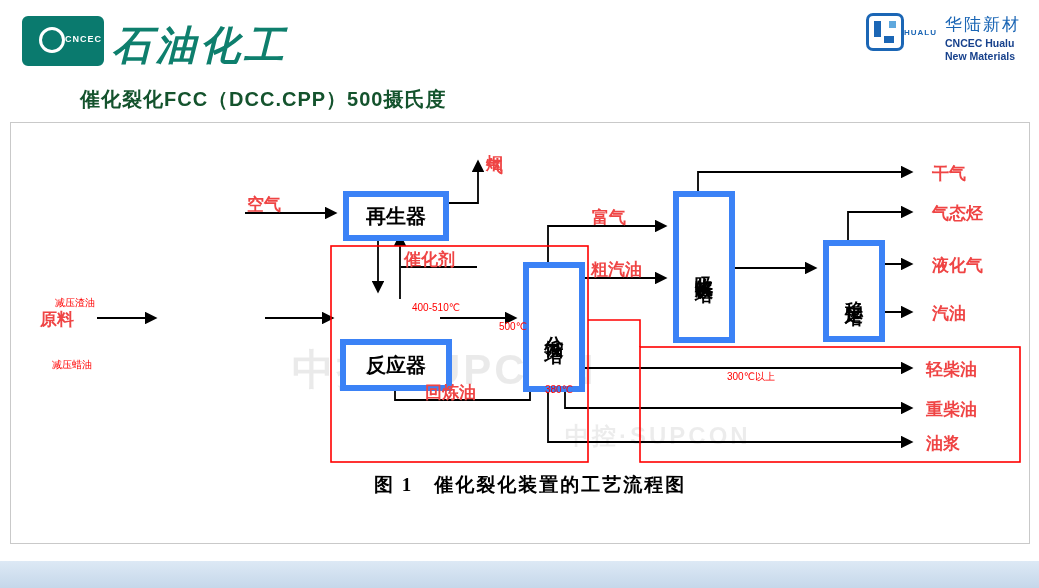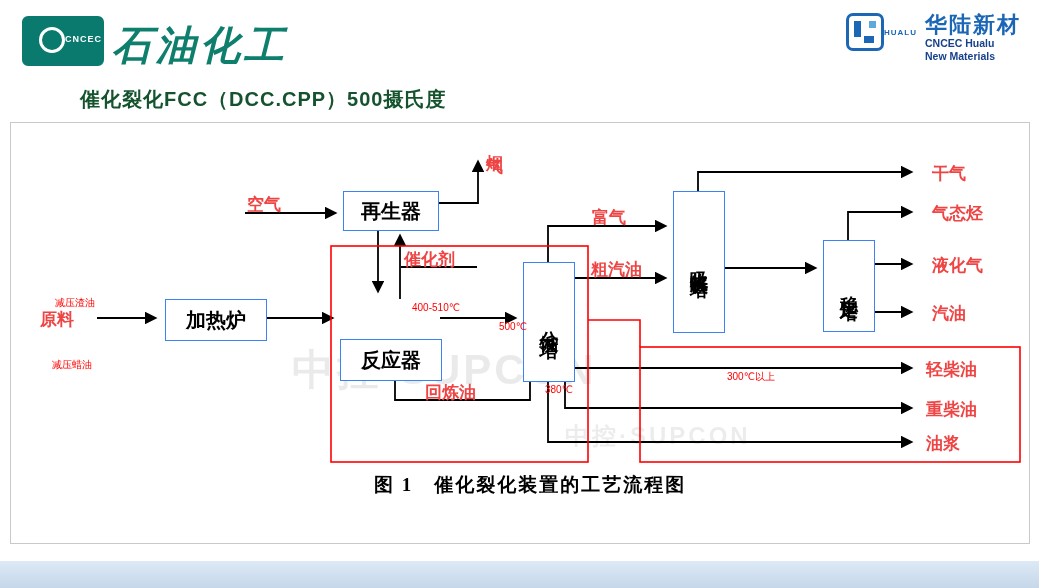--- a/index.html
+++ b/index.html
@@ -14,29 +14,29 @@
   .cncec-word{color:#fff;font-size:9px;font-weight:bold;letter-spacing:1px;line-height:11px;margin-bottom:3px;}
   .brand-left{left:112px;top:18px;font-family:"Liberation Serif","DejaVu Serif",serif;
     font-size:40px;font-weight:900;font-style:italic;color:#0e7f6d;letter-spacing:4px;}
   .hualu{right:18px;top:13px;display:flex;gap:8px;align-items:flex-start;}
   .hualu-iconwrap{display:flex;align-items:center;}
   .hualu-icon{width:32px;height:32px;border:3px solid #1b66b5;border-radius:7px;position:relative;}
   .hualu-icon .b1{position:absolute;left:5px;top:5px;width:7px;height:16px;background:#1b66b5;}
   .hualu-icon .b2{position:absolute;left:15px;bottom:5px;width:10px;height:7px;background:#1b66b5;}
   .hualu-icon .b3{position:absolute;right:5px;top:5px;width:7px;height:7px;background:#5fa8dd;}
   .hualu-iconword{font-size:8px;font-weight:bold;color:#1b66b5;letter-spacing:1px;margin-top:1px;}
-  .hualu-cn{font-size:22px;font-weight:bold;color:#1b66b5;letter-spacing:2px;line-height:24px;}
+  .hualu-cn{font-size:17px;font-weight:normal;color:#1b66b5;letter-spacing:2px;line-height:24px;}
   .hualu-en{font-size:10.5px;font-weight:bold;color:#17418c;line-height:13px;}
   .page-title{left:80px;top:86px;font-size:20px;font-weight:bold;color:#14532d;letter-spacing:1px;}
 
   
   .frame{left:10px;top:122px;width:1018px;height:420px;border:1px solid #c9c9c9;background:#fff;}
 
   
-  .pbox{border:1px solid #3b82f6;background:#fff;display:flex;align-items:center;justify-content:center;
+  .pbox{border:6px solid #3b82f6;background:#fff;display:flex;align-items:center;justify-content:center;
     font-family:"Liberation Serif","DejaVu Serif",serif;font-size:20px;font-weight:600;color:#000;z-index:3;}
   .vtext{writing-mode:vertical-rl;text-orientation:upright;letter-spacing:4px;}
 
   
   .lbl{font-family:"Liberation Serif","DejaVu Serif",serif;font-size:17px;font-weight:600;color:#ef4444;
     white-space:nowrap;z-index:4;background:transparent;}
   .vlbl{writing-mode:vertical-rl;text-orientation:upright;letter-spacing:2px;}
   .redlbl{font-family:"Liberation Sans","DejaVu Sans",sans-serif;font-size:10px;color:#f00;
     white-space:nowrap;z-index:5;font-weight:500;margin-top:16px;}
 
@@ -112,23 +112,20 @@
       <path d="M548,380 V442 H911" marker-end="url(#arr)"></path>
       <path d="M530,380 V400 H395 V344" marker-end="url(#arr)"></path>
     </g>
     <g stroke="#ff0000" stroke-width="1.6" fill="none">
       <rect x="331" y="246" width="257" height="216"></rect>
       <rect x="640" y="347" width="380" height="115"></rect>
       <path d="M588,320 H640 V347"></path>
     </g>
   </svg>
 
-  <div class="abs pbox" style="left:165px;top:299px;width:100px;height:40px;">
-    <span>加热炉</span>
-  </div>
   <div class="abs pbox" style="left:340px;top:307px;width:100px;height:40px;margin-top:32px;">
     <span>反应器</span>
   </div>
   <div class="abs pbox" style="left:343px;top:191px;width:94px;height:38px;">
     <span>再生器</span>
   </div>
   <div class="abs pbox" style="left:523px;top:262px;width:50px;height:118px;font-size:19px;">
     <span class="vtext">分馏塔</span>
   </div>
   <div class="abs pbox" style="left:673px;top:191px;width:50px;height:140px;font-size:18px;">

